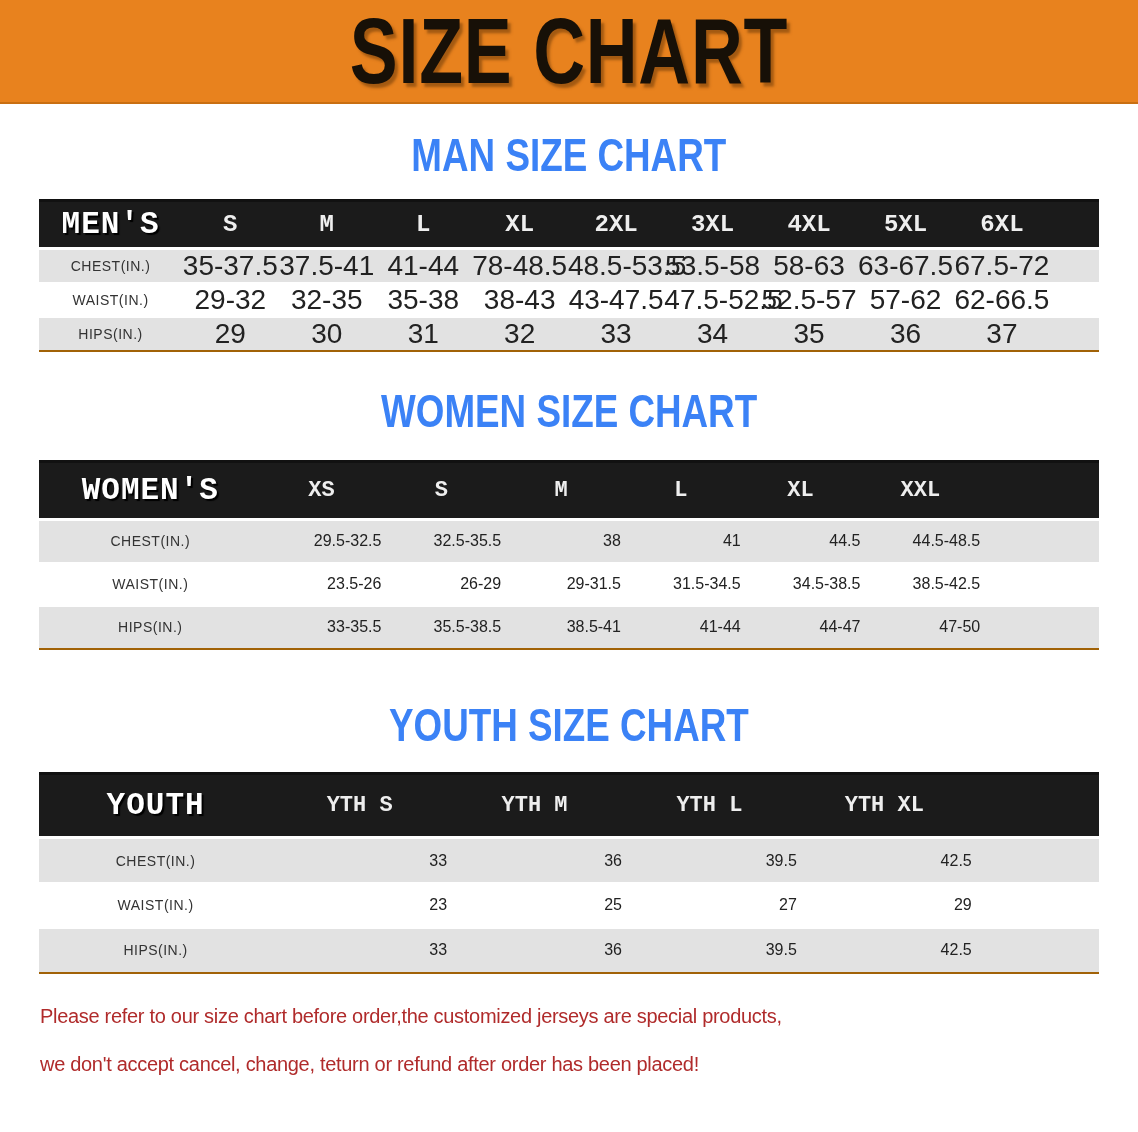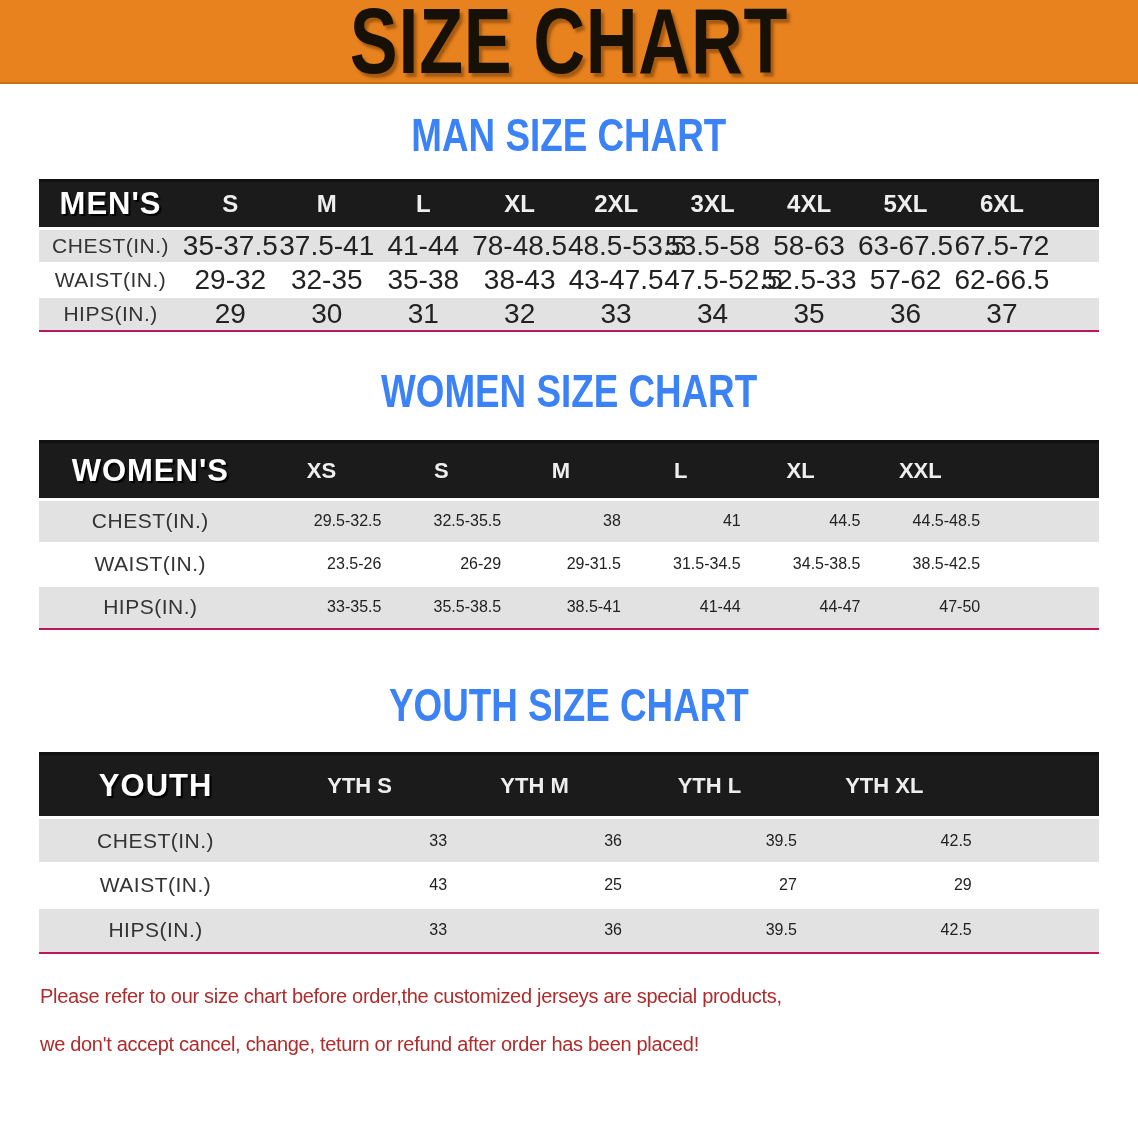--- a/index.html
+++ b/index.html
@@ -6,21 +6,21 @@
   html, body { margin: 0; padding: 0; }
   body {
     width: 1138px; height: 1132px;
     background: #ffffff;
     font-family: "Liberation Sans", sans-serif;
     overflow: hidden;
   }
 
   
   .banner {
-    height: 84px;
+    height: 104px;
     background: #e8821e;
     border-bottom: 2px solid #c96f12;
     display: flex; align-items: center; justify-content: center;
   }
   .banner-title {
     display: inline-block;
     font-size: 92px; font-weight: bold; line-height: 1;
     color: #171007;
     transform: scaleX(0.78);
     letter-spacing: 1px;
@@ -45,21 +45,21 @@
     border-collapse: collapse; table-layout: fixed;
   }
   table.men   { margin-top: 18px; }
   table.women { margin-top: 24px; }
   table.youth { margin-top: 22px; }
 
   .size-table thead tr { background: #1b1b1b; }
   .size-table thead th {
     color: #ffffff; text-align: center; vertical-align: middle;
     border-top: 3px solid #111; border-bottom: 3px solid #ffffff;
-    padding: 1px; white-space: nowrap;
+    padding: 1px; white-space: nowrap; font-family: Liberation Mono, monospace;
   }
   .size-table th.label {
     font-size: 31px; font-weight: bold; letter-spacing: 1px;
     text-shadow: 2px 2px 1px #000;
   }
   .size-table th.size { font-size: 24px; font-weight: bold; color: #eeeeee; }
   table.women th.size, table.youth th.size { font-size: 22px; }
 
   table.men   thead tr { height: 48px; }
   table.women thead tr { height: 58px; }
@@ -68,22 +68,22 @@
   table.women tbody tr { height: 43px; }
   table.youth tbody tr { height: 45px; }
 
   .size-table tbody tr:nth-child(odd)  { background: #e2e2e2; }
   .size-table tbody tr:nth-child(even) { background: #ffffff; }
   .size-table tbody td {
     text-align: center; vertical-align: middle;
     border-bottom: 2px solid #ffffff;
     color: #222222; padding: 0; white-space: nowrap;
   }
-  .size-table tbody tr:last-child td { border-bottom: 2px solid #be185d; }
-  .size-table td.label { font-size: 21px; color: #333333; letter-spacing: 0.5px; }
+  .size-table tbody tr:last-child td { border-bottom: 2px solid #a16207; }
+  .size-table td.label { font-size: 14px; color: #333333; letter-spacing: 0.5px; }
   table.men   td.value { font-size: 28px; }
   table.women td.value, table.youth td.value { font-size: 16px; text-align: right; }
 
   
   table.men   th.label  { width: 13.5%; }
   table.men   th.size   { width: 9.1%;  }
   table.men   th.spacer { width: 4.6%;  }
   table.women th.label  { width: 21%;   }
   table.women th.size   { width: 11.3%; }
   table.women th.spacer { width: 11.2%; }
@@ -140,21 +140,21 @@
           <td class="spacer"></td>
         </tr>
         <tr>
           <td class="label">WAIST(IN.)</td>
           <td class="value">29-32</td>
           <td class="value">32-35</td>
           <td class="value">35-38</td>
           <td class="value">38-43</td>
           <td class="value">43-47.5</td>
           <td class="value">47.5-52.5</td>
-          <td class="value">52.5-33</td>
+          <td class="value">52.5-57</td>
           <td class="value">57-62</td>
           <td class="value">62-66.5</td>
           <td class="spacer"></td>
         </tr>
         <tr>
           <td class="label">HIPS(IN.)</td>
           <td class="value">29</td>
           <td class="value">30</td>
           <td class="value">31</td>
           <td class="value">32</td>
@@ -236,21 +236,21 @@
         <tr>
           <td class="label">CHEST(IN.)</td>
           <td class="value">33</td>
           <td class="value">36</td>
           <td class="value">39.5</td>
           <td class="value">42.5</td>
           <td class="spacer"></td>
         </tr>
         <tr>
           <td class="label">WAIST(IN.)</td>
-          <td class="value">43</td>
+          <td class="value">23</td>
           <td class="value">25</td>
           <td class="value">27</td>
           <td class="value">29</td>
           <td class="spacer"></td>
         </tr>
         <tr>
           <td class="label">HIPS(IN.)</td>
           <td class="value">33</td>
           <td class="value">36</td>
           <td class="value">39.5</td>

